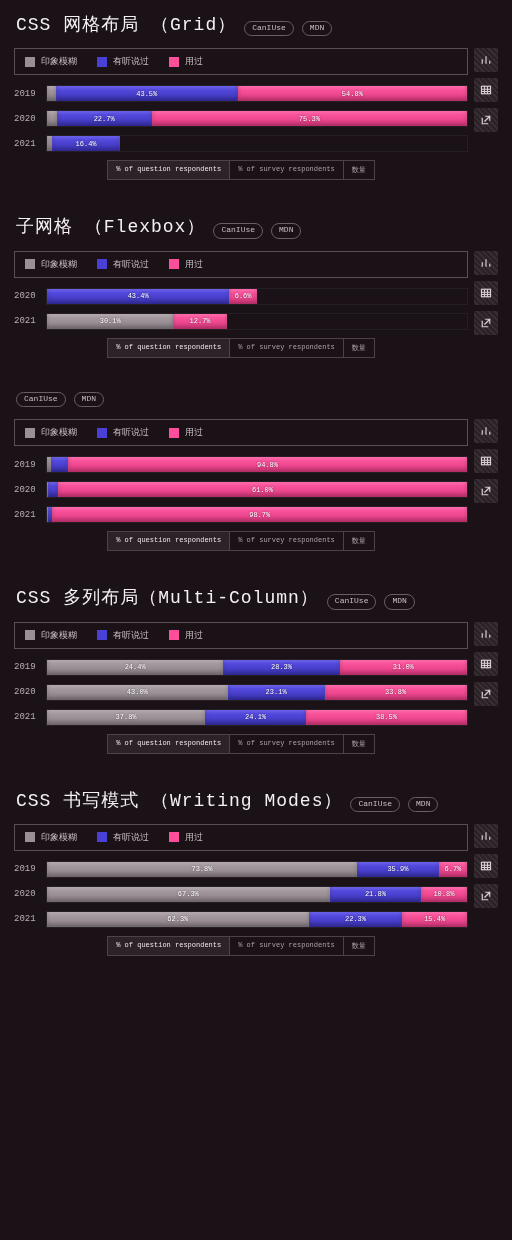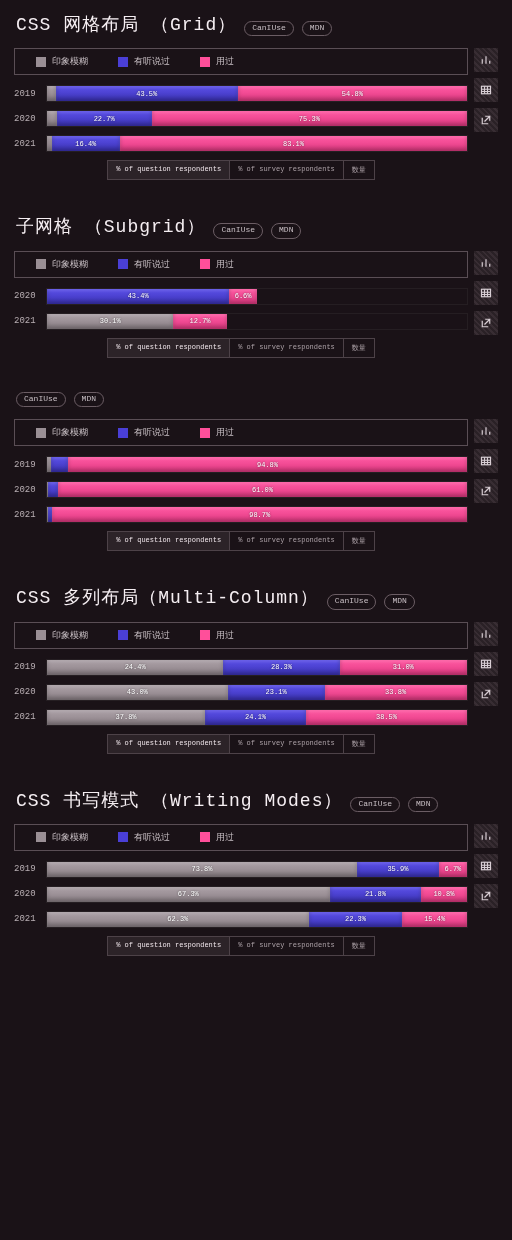--- a/index.html
+++ b/index.html
@@ -33,23 +33,23 @@
     color: #c8bfc4;
     line-height: 1.3;
   }
   .chart-body {
     display: flex;
     gap: 6px;
   }
   .chart-main { flex: 1; }
   .legend {
     border: 1px solid #5a4e55;
-    padding: 6px 21px;
-    display: flex;
-    gap: 30px;
+    padding: 6px 10px;
+    display: flex;
+    gap: 20px;
     align-items: center;
     margin-bottom: 10px;
   }
   .legend-item {
     display: flex;
     align-items: center;
     gap: 6px;
     font-size: 9px;
     color: #c8bfc4;
   }
@@ -169,21 +169,20 @@
           <div class="seg gray" style="width:2.3%"></div>
           <div class="seg blue" style="width:22.7%">22.7%</div>
           <div class="seg pink" style="width:75.3%">75.3%</div>
         </div>
       </div>
       <div class="row">
         <div class="ylab">2021</div>
         <div class="bar">
           <div class="seg gray" style="width:1.1%"></div>
           <div class="seg blue" style="width:16.4%">16.4%</div>
-          <div class="seg pink" style="width:83.1%">83.1%</div>
         </div>
       </div>
         <div class="toggles">
           <div class="toggle-group">
             <div class="toggle active">% of question respondents</div>
             <div class="toggle">% of survey respondents</div>
             <div class="toggle">数量</div>
           </div>
         </div>
       </div>
@@ -202,21 +201,21 @@
           <div class="side-btn">
             <svg viewBox="0 0 16 16">
               <path d="M7 3h6v6M13 3L6 10M11 13H3V5"></path>
             </svg>
           </div>
         </div>
     </div>
   </div>
   <div class="section">
     <div class="header-row">
-      <span class="title">子网格 （Subgrid）</span>
+      <span class="title">子网格 （Flexbox）</span>
       <span class="pill">CanIUse</span>
       <span class="pill">MDN</span>
     </div>
     <div class="chart-body">
       <div class="chart-main">
         <div class="legend">
           <div class="legend-item">
               <span class="swatch c-gray"></span>
               <span>印象模糊</span>
             </div>

